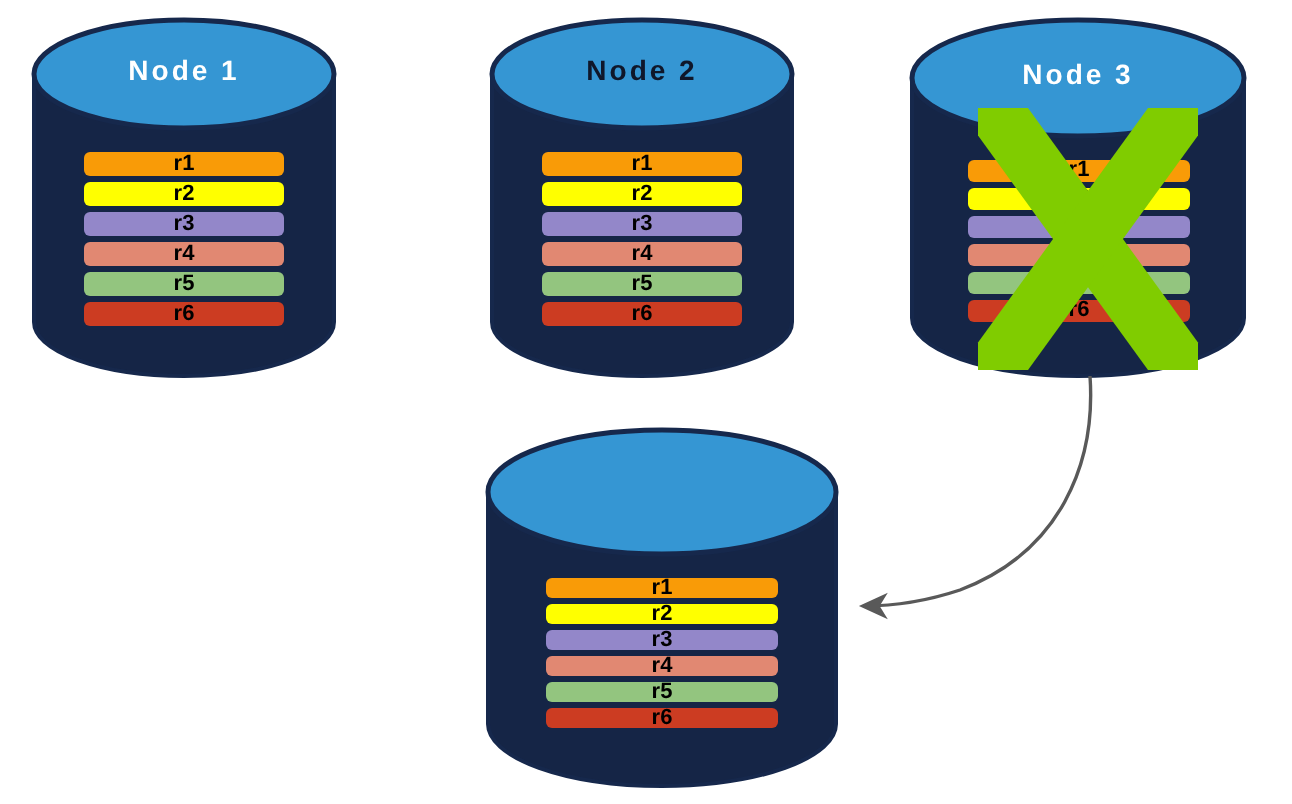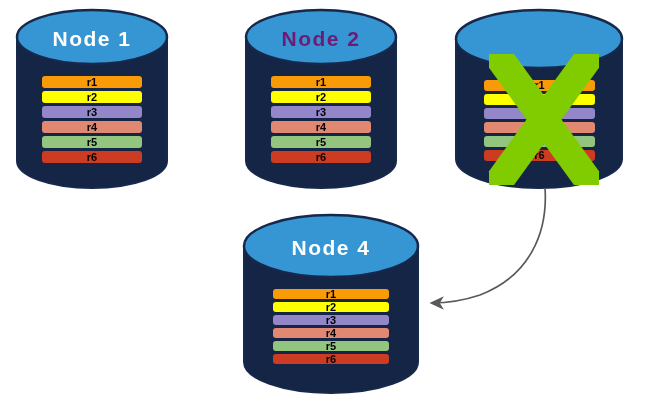--- a/index.html
+++ b/index.html
@@ -32,21 +32,21 @@
     overflow: visible;
   }
   .node-title {
     position: absolute;
     left: 0;
     width: 100%;
     text-align: center;
     color: #ffffff;
     font-family: "Liberation Sans", sans-serif;
     font-weight: bold;
-    font-size: 21px;
+    font-size: 14px;
     letter-spacing: 1.5px;
     line-height: 1;
     white-space: nowrap;
     pointer-events: none;
   }
   .rows {
     position: absolute;
     left: 0;
     width: 100%;
   }
@@ -100,54 +100,54 @@
           <div class="row-bar" style="left: 26px; top: 45px; width: 100px; height: 12px; background: rgb(225, 136, 114); color: rgb(0, 0, 0);">r4</div>
           <div class="row-bar" style="left: 26px; top: 60px; width: 100px; height: 12px; background: rgb(147, 197, 127); color: rgb(0, 0, 0);">r5</div>
           <div class="row-bar" style="left: 26px; top: 75px; width: 100px; height: 12px; background: rgb(204, 60, 34); color: rgb(0, 0, 0);">r6</div>
         </div>
       </div>
       <div class="node" style="left: 245px; top: 8px; width: 152px; height: 182px;">
         <svg class="node-svg" width="152" height="182" viewBox="0 0 152 182">
           <path d="M1,29 L1,153 A75,27 0 0 0 151,153 L151,29 Z" fill="#152546" stroke="#16284C" stroke-width="2"></path>
           <ellipse cx="76" cy="29" rx="75" ry="27" fill="#3596D3" stroke="#16284C" stroke-width="2.5"></ellipse>
         </svg>
-        <div class="node-title" style="top: 20px; color: #701a75;">Node  2</div>
+        <div class="node-title" style="top: 20px; color: #0f172a;">Node  2</div>
         <div class="rows" style="top: 68px; height: 87px;">
           <div class="row-bar" style="left: 26px; top: 0px; width: 100px; height: 12px; background: rgb(249, 155, 7); color: rgb(0, 0, 0);">r1</div>
           <div class="row-bar" style="left: 26px; top: 15px; width: 100px; height: 12px; background: rgb(255, 255, 0); color: rgb(0, 0, 0);">r2</div>
           <div class="row-bar" style="left: 26px; top: 30px; width: 100px; height: 12px; background: rgb(147, 135, 201); color: rgb(0, 0, 0);">r3</div>
           <div class="row-bar" style="left: 26px; top: 45px; width: 100px; height: 12px; background: rgb(225, 136, 114); color: rgb(0, 0, 0);">r4</div>
           <div class="row-bar" style="left: 26px; top: 60px; width: 100px; height: 12px; background: rgb(147, 197, 127); color: rgb(0, 0, 0);">r5</div>
           <div class="row-bar" style="left: 26px; top: 75px; width: 100px; height: 12px; background: rgb(204, 60, 34); color: rgb(0, 0, 0);">r6</div>
         </div>
       </div>
       <div class="node" style="left: 455px; top: 8px; width: 168px; height: 182px;">
         <svg class="node-svg" width="168" height="182" viewBox="0 0 168 182">
           <path d="M1,31 L1,151 A83,29 0 0 0 167,151 L167,31 Z" fill="#152546" stroke="#16284C" stroke-width="2"></path>
           <ellipse cx="84" cy="31" rx="83" ry="29" fill="#3596D3" stroke="#16284C" stroke-width="2.5"></ellipse>
         </svg>
+        <div class="node-title" style="top: 22px; color: rgb(255, 255, 255);">Node  3</div>
         <div class="rows" style="top: 72px; height: 81px;">
           <div class="row-bar" style="left: 29px; top: 0px; width: 111px; height: 11px; background: rgb(249, 155, 7); color: rgb(0, 0, 0);">r1</div>
           <div class="row-bar" style="left: 29px; top: 14px; width: 111px; height: 11px; background: rgb(255, 255, 0); color: rgb(0, 0, 0);">r2</div>
           <div class="row-bar" style="left: 29px; top: 28px; width: 111px; height: 11px; background: rgb(147, 135, 201); color: rgb(0, 0, 0);">r3</div>
           <div class="row-bar" style="left: 29px; top: 42px; width: 111px; height: 11px; background: rgb(225, 136, 114); color: rgb(0, 0, 0);">r4</div>
           <div class="row-bar" style="left: 29px; top: 56px; width: 111px; height: 11px; background: rgb(147, 197, 127); color: rgb(0, 0, 0);">r5</div>
           <div class="row-bar" style="left: 29px; top: 70px; width: 111px; height: 11px; background: rgb(204, 60, 34); color: rgb(0, 0, 0);">r6</div>
         </div>
         <svg class="x-mark" width="168" height="182" viewBox="0 0 168 182" style="left: 0px; top: 0px;">
           <path d="M34,46 L59,46 L144,163.25 L144,177 L119,177 L34,59.75 Z" fill="#80CC00"></path>
           <path d="M144,46 L119,46 L34,163.25 L34,177 L59,177 L144,59.75 Z" fill="#80CC00"></path>
         </svg>
       </div>
       <div class="node" style="left: 243px; top: 213px; width: 176px; height: 182px;">
         <svg class="node-svg" width="176" height="182" viewBox="0 0 176 182">
           <path d="M1,33 L1,149 A87,31 0 0 0 175,149 L175,33 Z" fill="#152546" stroke="#16284C" stroke-width="2"></path>
           <ellipse cx="88" cy="33" rx="87" ry="31" fill="#3596D3" stroke="#16284C" stroke-width="2.5"></ellipse>
         </svg>
-        <div class="node-title" style="top: 24px; color: rgb(255, 255, 255);">Node  4</div>
         <div class="rows" style="top: 76px; height: 75px;">
           <div class="row-bar" style="left: 30px; top: 0px; width: 116px; height: 10px; background: rgb(249, 155, 7); color: rgb(0, 0, 0);">r1</div>
           <div class="row-bar" style="left: 30px; top: 13px; width: 116px; height: 10px; background: rgb(255, 255, 0); color: rgb(0, 0, 0);">r2</div>
           <div class="row-bar" style="left: 30px; top: 26px; width: 116px; height: 10px; background: rgb(147, 135, 201); color: rgb(0, 0, 0);">r3</div>
           <div class="row-bar" style="left: 30px; top: 39px; width: 116px; height: 10px; background: rgb(225, 136, 114); color: rgb(0, 0, 0);">r4</div>
           <div class="row-bar" style="left: 30px; top: 52px; width: 116px; height: 10px; background: rgb(147, 197, 127); color: rgb(0, 0, 0);">r5</div>
           <div class="row-bar" style="left: 30px; top: 65px; width: 116px; height: 10px; background: rgb(204, 60, 34); color: rgb(0, 0, 0);">r6</div>
         </div>
       </div>
     </div>

